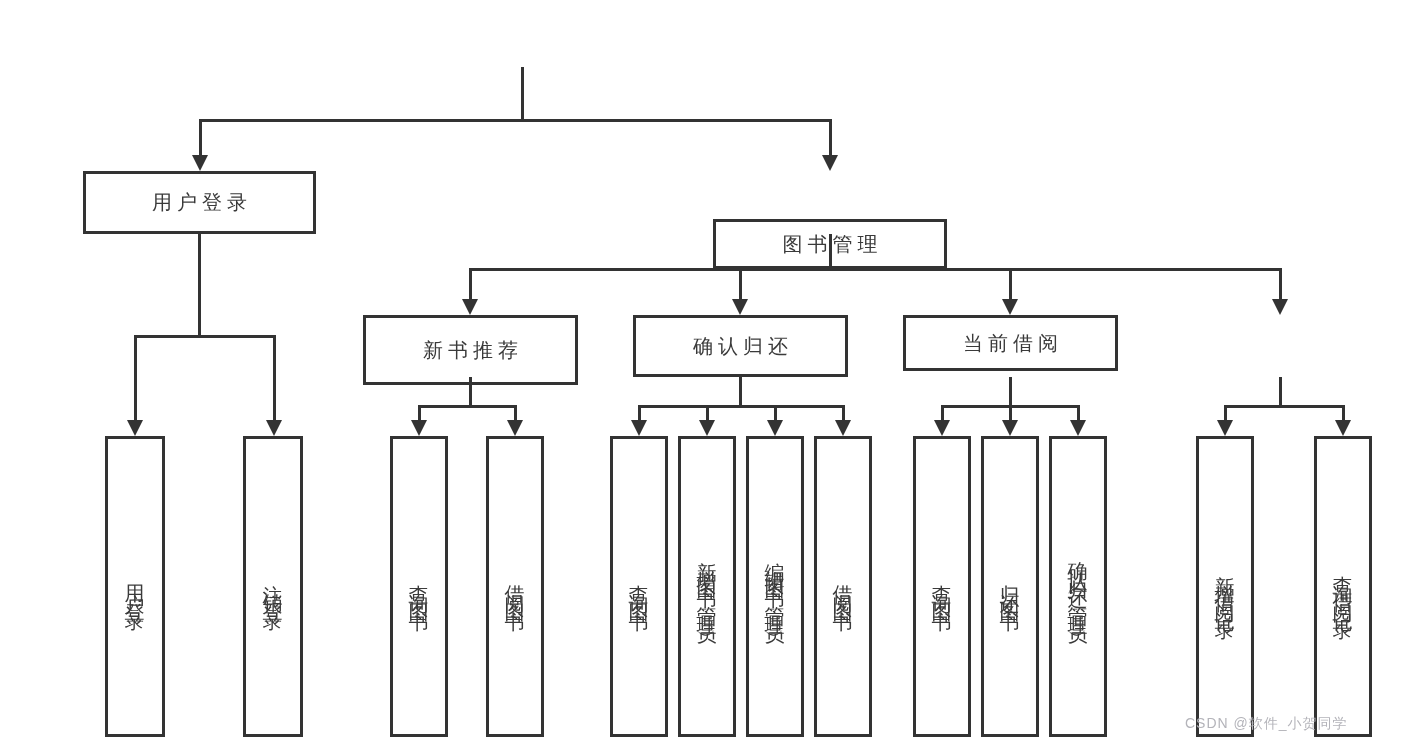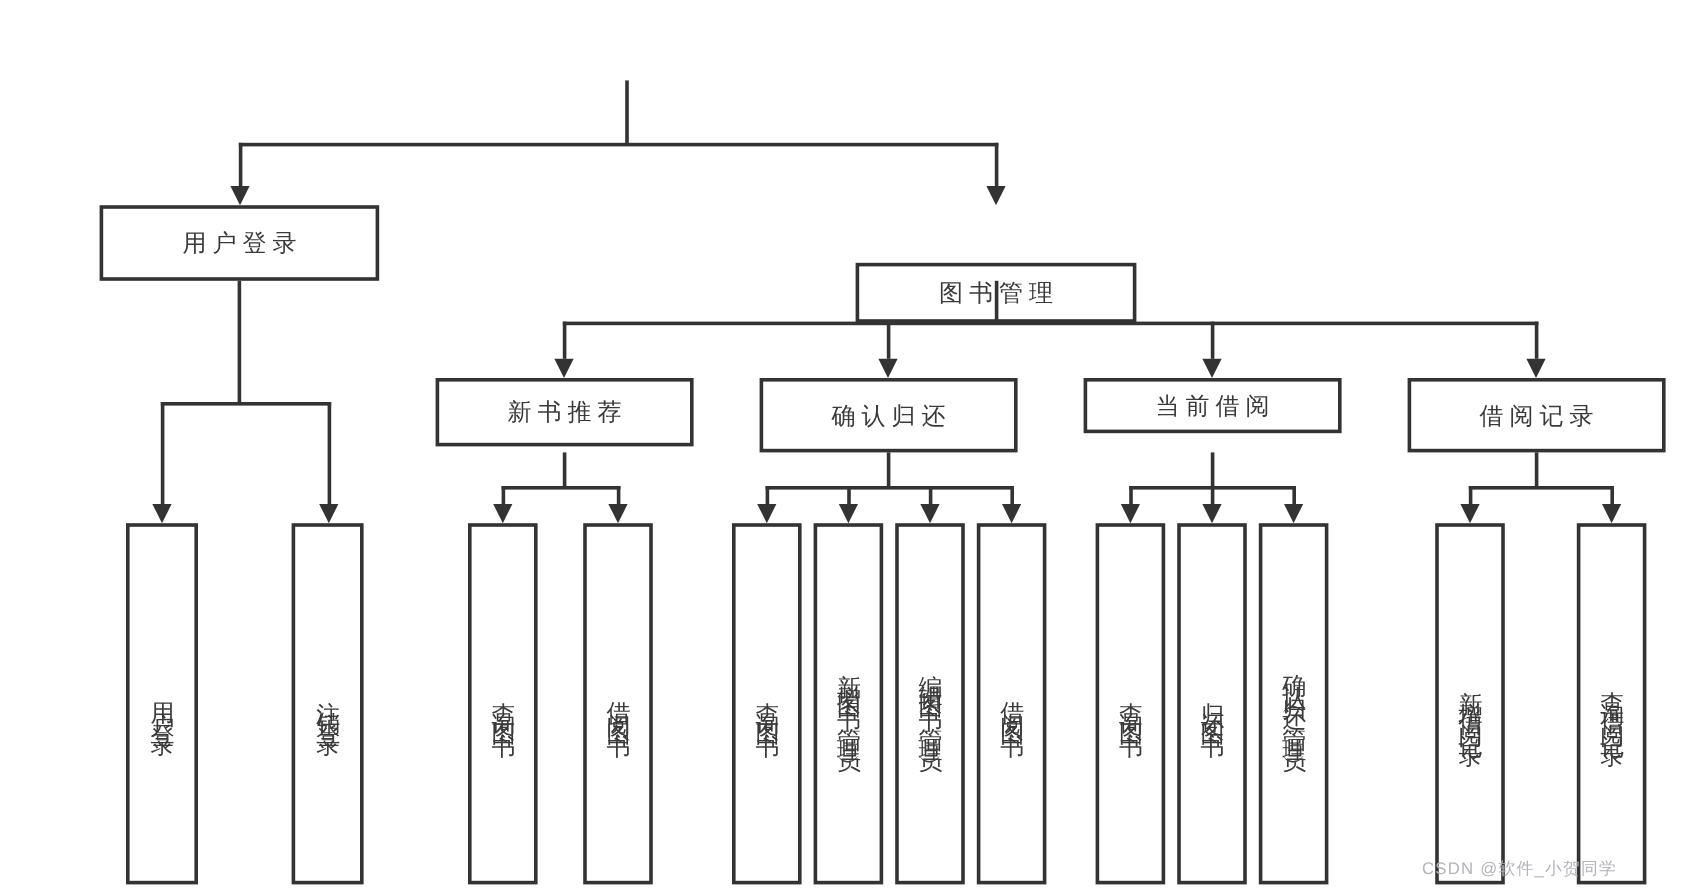--- a/index.html
+++ b/index.html
@@ -66,24 +66,23 @@
   <div class="hline" style="left:469px;top:268px;width:813px;"></div>
   <div class="vline" style="left:469px;top:268px;height:31px;"></div>
   <div class="arrow" style="left:462px;top:299px;"></div>
   <div class="vline" style="left:739px;top:268px;height:31px;"></div>
   <div class="arrow" style="left:732px;top:299px;"></div>
   <div class="vline" style="left:1009px;top:268px;height:31px;"></div>
   <div class="arrow" style="left:1002px;top:299px;"></div>
   <div class="vline" style="left:1279px;top:268px;height:31px;"></div>
   <div class="arrow" style="left:1272px;top:299px;"></div>
 
-  <div class="box" style="left:363px;top:315px;width:215px;height:57px;">新书推荐</div>
+  <div class="box" style="left:363px;top:315px;width:215px;height:70px;">新书推荐</div>
   <div class="box" style="left:633px;top:315px;width:215px;height:62px;">确认归还</div>
-  <div class="box" style="left:903px;top:315px;width:215px;height:46px;">当前借阅</div>
-  <div class="box" style="left:1173px;top:315px;width:215px;height:62px;">借阅记录</div>
+  <div class="box" style="left:903px;top:315px;width:215px;height:56px;">当前借阅</div>
 
   <div class="vline" style="left:469px;top:377px;height:30px;"></div>
   <div class="hline" style="left:418px;top:405px;width:99px;"></div>
   <div class="vline" style="left:418px;top:405px;height:15px;"></div>
   <div class="arrow" style="left:411px;top:420px;"></div>
   <div class="vline" style="left:514px;top:405px;height:15px;"></div>
   <div class="arrow" style="left:507px;top:420px;"></div>
 
   <div class="vline" style="left:739px;top:377px;height:30px;"></div>
   <div class="hline" style="left:638px;top:405px;width:207px;"></div>

